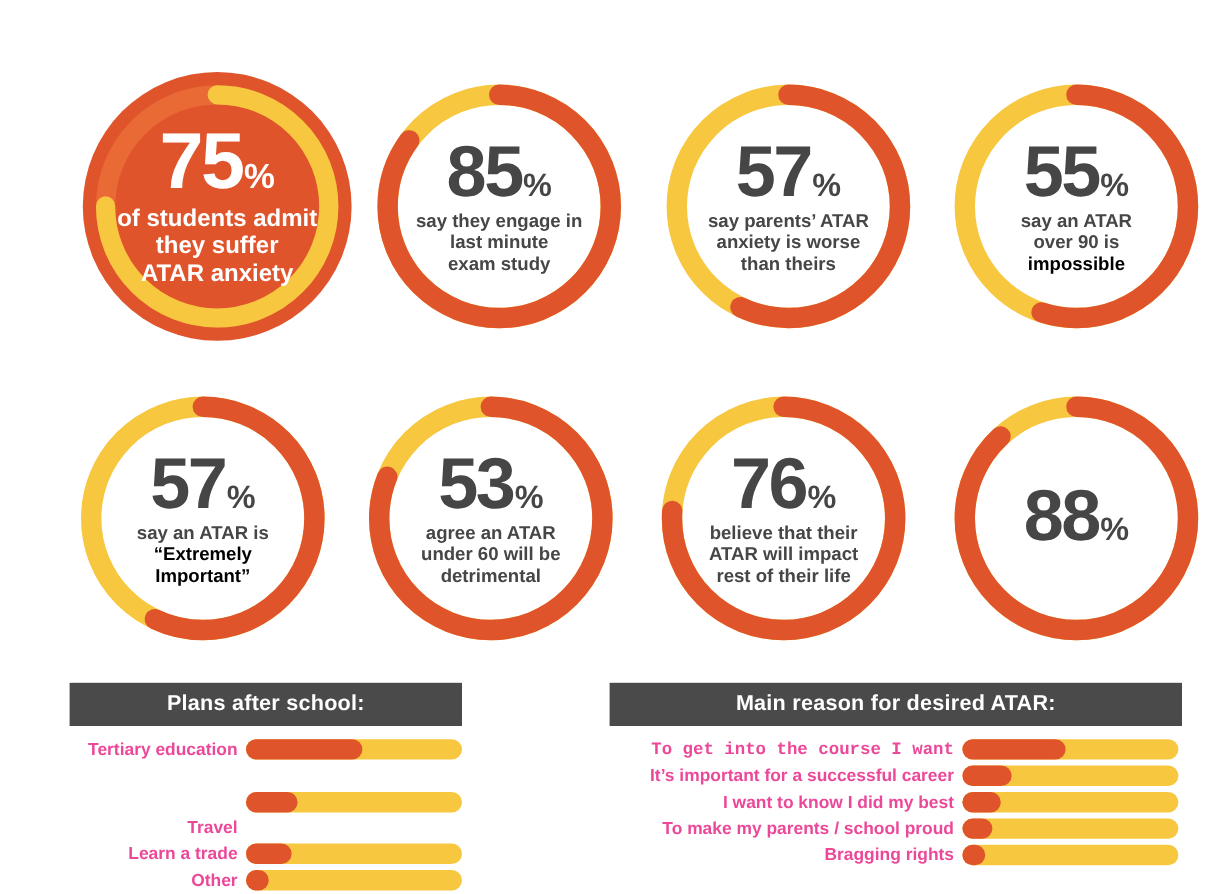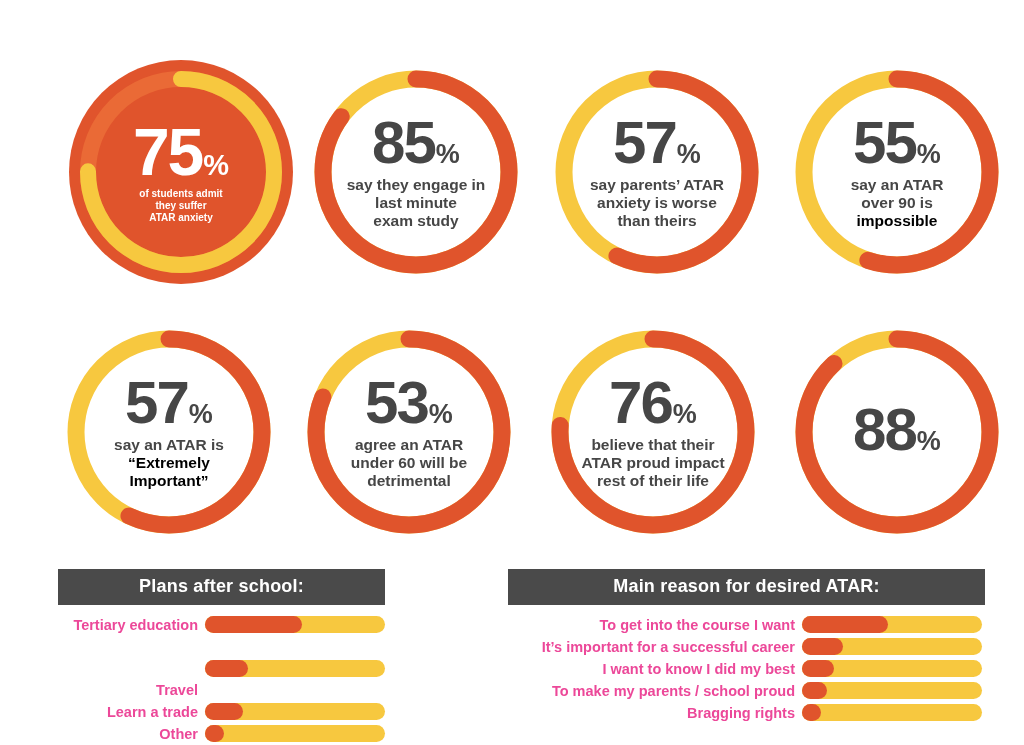--- a/index.html
+++ b/index.html
@@ -91,21 +91,21 @@
   .donut.featured .donut-inner {
     padding: 0 34px;
   }
   .donut.featured .pct-num,
   .donut.featured .pct-sym,
   .donut.featured .donut-caption {
     color: #ffffff;
   }
   .donut.featured .pct-num { font-size: 66px; }
   .donut.featured .pct-sym { font-size: 29px; }
-  .donut.featured .donut-caption { font-size: 10px; }
+  .donut.featured .donut-caption { font-size: 20px; }
 
   
   .bar-panel {
     position: absolute;
   }
   .panel-header {
     background: #4a4a4a;
     color: #ffffff;
     font-size: 18px;
     font-weight: bold;
@@ -264,21 +264,21 @@
       <circle cx="106" cy="106" r="93" fill="none" stroke="#f7c83f" stroke-width="17"></circle>
       <circle cx="106" cy="106" r="93" fill="none" stroke="#e0542c" stroke-width="17" stroke-linecap="round" stroke-dasharray="444.2 140.2" transform="rotate(-90 106 106)"></circle>
     </svg>
     <div class="donut-inner">
       <div class="pct-line">
         <span class="pct-num">76</span>
         <span class="pct-sym">%</span>
       </div>
       <div class="donut-caption">
         <span>believe that their</span><br>
-        <span>ATAR proud impact</span><br>
+        <span>ATAR will impact</span><br>
         <span>rest of their life</span>
       </div>
     </div>
   </div>
 
   <div class="donut" style="left:791px; top:326px;">
     <svg viewBox="0 0 212 212">
       <circle cx="106" cy="106" r="93" fill="none" stroke="#f7c83f" stroke-width="17"></circle>
       <circle cx="106" cy="106" r="93" fill="none" stroke="#e0542c" stroke-width="17" stroke-linecap="round" stroke-dasharray="514.3 70.1" transform="rotate(-90 106 106)"></circle>
     </svg>
@@ -330,21 +330,21 @@
       </div>
 
     </div>
   </div>
 
   <div class="bar-panel" style="left:508px; top:569px; width:477px;">
     <div class="panel-header">Main reason for desired ATAR:</div>
     <div class="bar-rows">
 
       <div class="bar-row">
-        <div class="bar-label" style="width:287px;">To get into the course I want</div>
+        <div class="bar-label" style="width:287px;font-family:Liberation Mono, monospace;">To get into the course I want</div>
         <div class="bar-track" style="width:180px;">
           <div class="bar-fill" style="width:86px;"></div>
         </div>
       </div>
 
       <div class="bar-row">
         <div class="bar-label" style="width:287px;">It’s important for a successful career</div>
         <div class="bar-track" style="width:180px;">
           <div class="bar-fill" style="width:41px;"></div>
         </div>

